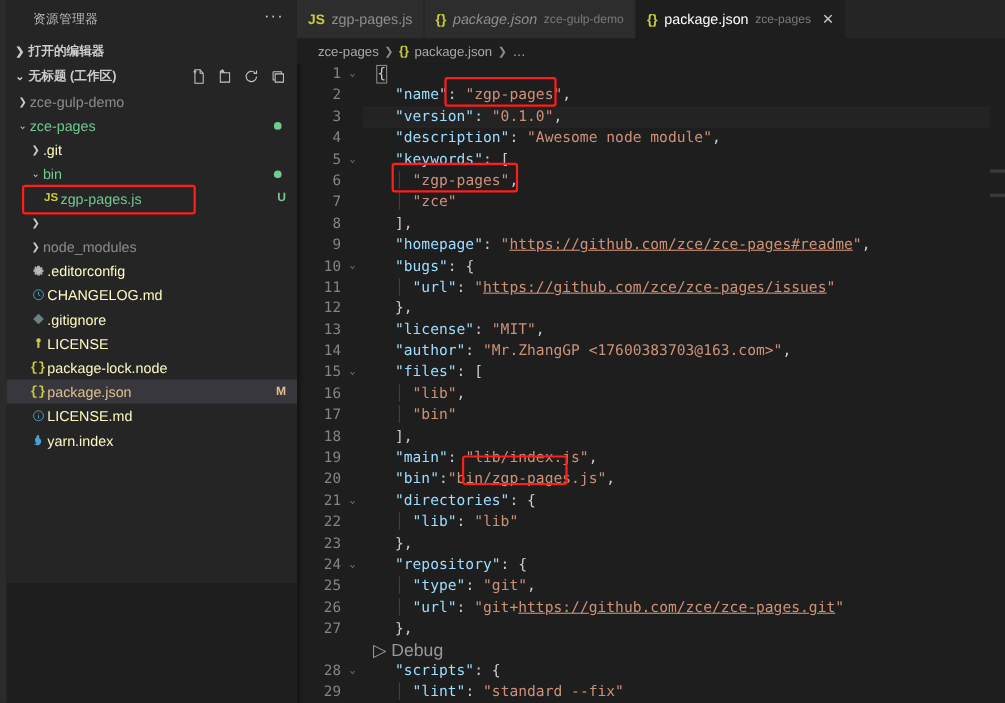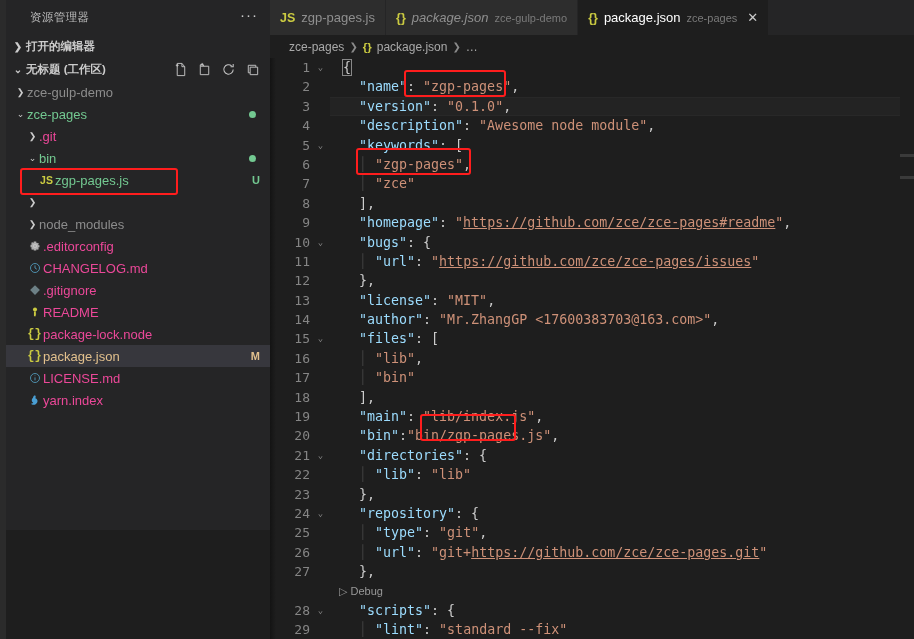--- a/index.html
+++ b/index.html
@@ -39,21 +39,21 @@
     padding-right:10px; cursor:pointer; white-space:nowrap;
   }
   .row.selected { background:#37373d; }
   .row .twisty { width:13px; flex:0 0 13px; text-align:center; font-size:9px; color:#cccccc; line-height:22px;}
   .row .ficon { width:17px; flex:0 0 17px; display:flex; align-items:center; justify-content:center; }
   .row .name { flex:1; overflow:hidden; text-overflow:ellipsis; }
   .row .badge { font-size:11px; font-weight:bold; padding-left:5px; }
   .dot { width:7px; height:7px; border-radius:50%; background:#73c991; margin-right:4px; flex:0 0 7px;}
 
   .c-green { color:#73c991; }
-  .c-white { color:#ec4899; }
+  .c-white { color:#fef9c3; }
   .c-grey  { color:#8c8c8c; }
   .c-mod   { color:#e2c08d; }
 
   
   .ind1 { padding-left:8px; }
   .ind2 { padding-left:20px; }
   .ind3 { padding-left:32px; }
 
   
   .annot {
@@ -110,21 +110,21 @@
 
   
   .k   { color:#9cdcfe; }   
   .s   { color:#ce9178; }   
   .p   { color:#cccccc; }   
   .lnk { color:#ce9178; text-decoration:underline; text-decoration-color:#ce9178; }
   .brk { outline:1px solid #888888; }
 
   .codelens {
     height:19.4px; display:flex; align-items:center; color:#999999;
-    font-family:"Liberation Sans", sans-serif; font-size:11px;
+    font-family:"Liberation Sans", sans-serif; font-size:16px;
   }
   .codelens .sp { width:69px; flex:0 0 69px; }
   .codelens .lensitem { cursor:pointer; }
 
   .overview { position:absolute; top:0; right:0; width:14px; bottom:0; background:#1e1e1e; }
   .ov-mark { position:absolute; right:0; width:14px; height:3px; background:#3a3a3a; }
 
   .scroll-shadow { position:absolute; left:0; top:0; bottom:0; width:6px;
     background:linear-gradient(to right, rgba(0,0,0,.35), rgba(0,0,0,0)); }
 </style>
@@ -239,21 +239,21 @@
           </span>
           <span class="name c-white">.gitignore</span>
         </div>
         <div class="row ind2">
           <span class="ficon">
             <svg width="12" height="13" viewBox="0 0 16 16" fill="#cbcb41">
               <circle cx="8" cy="4" r="2.7"></circle>
               <path d="M6.6 6.5h2.8l-.5 1.6.7.8-.9 1 .9 1-.9 1 .4 1.2H6.6z"></path>
             </svg>
           </span>
-          <span class="name c-white">README</span>
+          <span class="name c-white">LICENSE</span>
         </div>
         <div class="row ind2">
           <span class="ficon">
             <span style="color:#cbcb41;font-weight:bold;font-size:12px;font-family:'Liberation Mono',monospace">{}</span>
           </span>
           <span class="name c-white">package-lock.node</span>
         </div>
         <div class="row ind2 selected">
           <span class="ficon">
             <span style="color:#cbcb41;font-weight:bold;font-size:12px;font-family:'Liberation Mono',monospace">{}</span>

